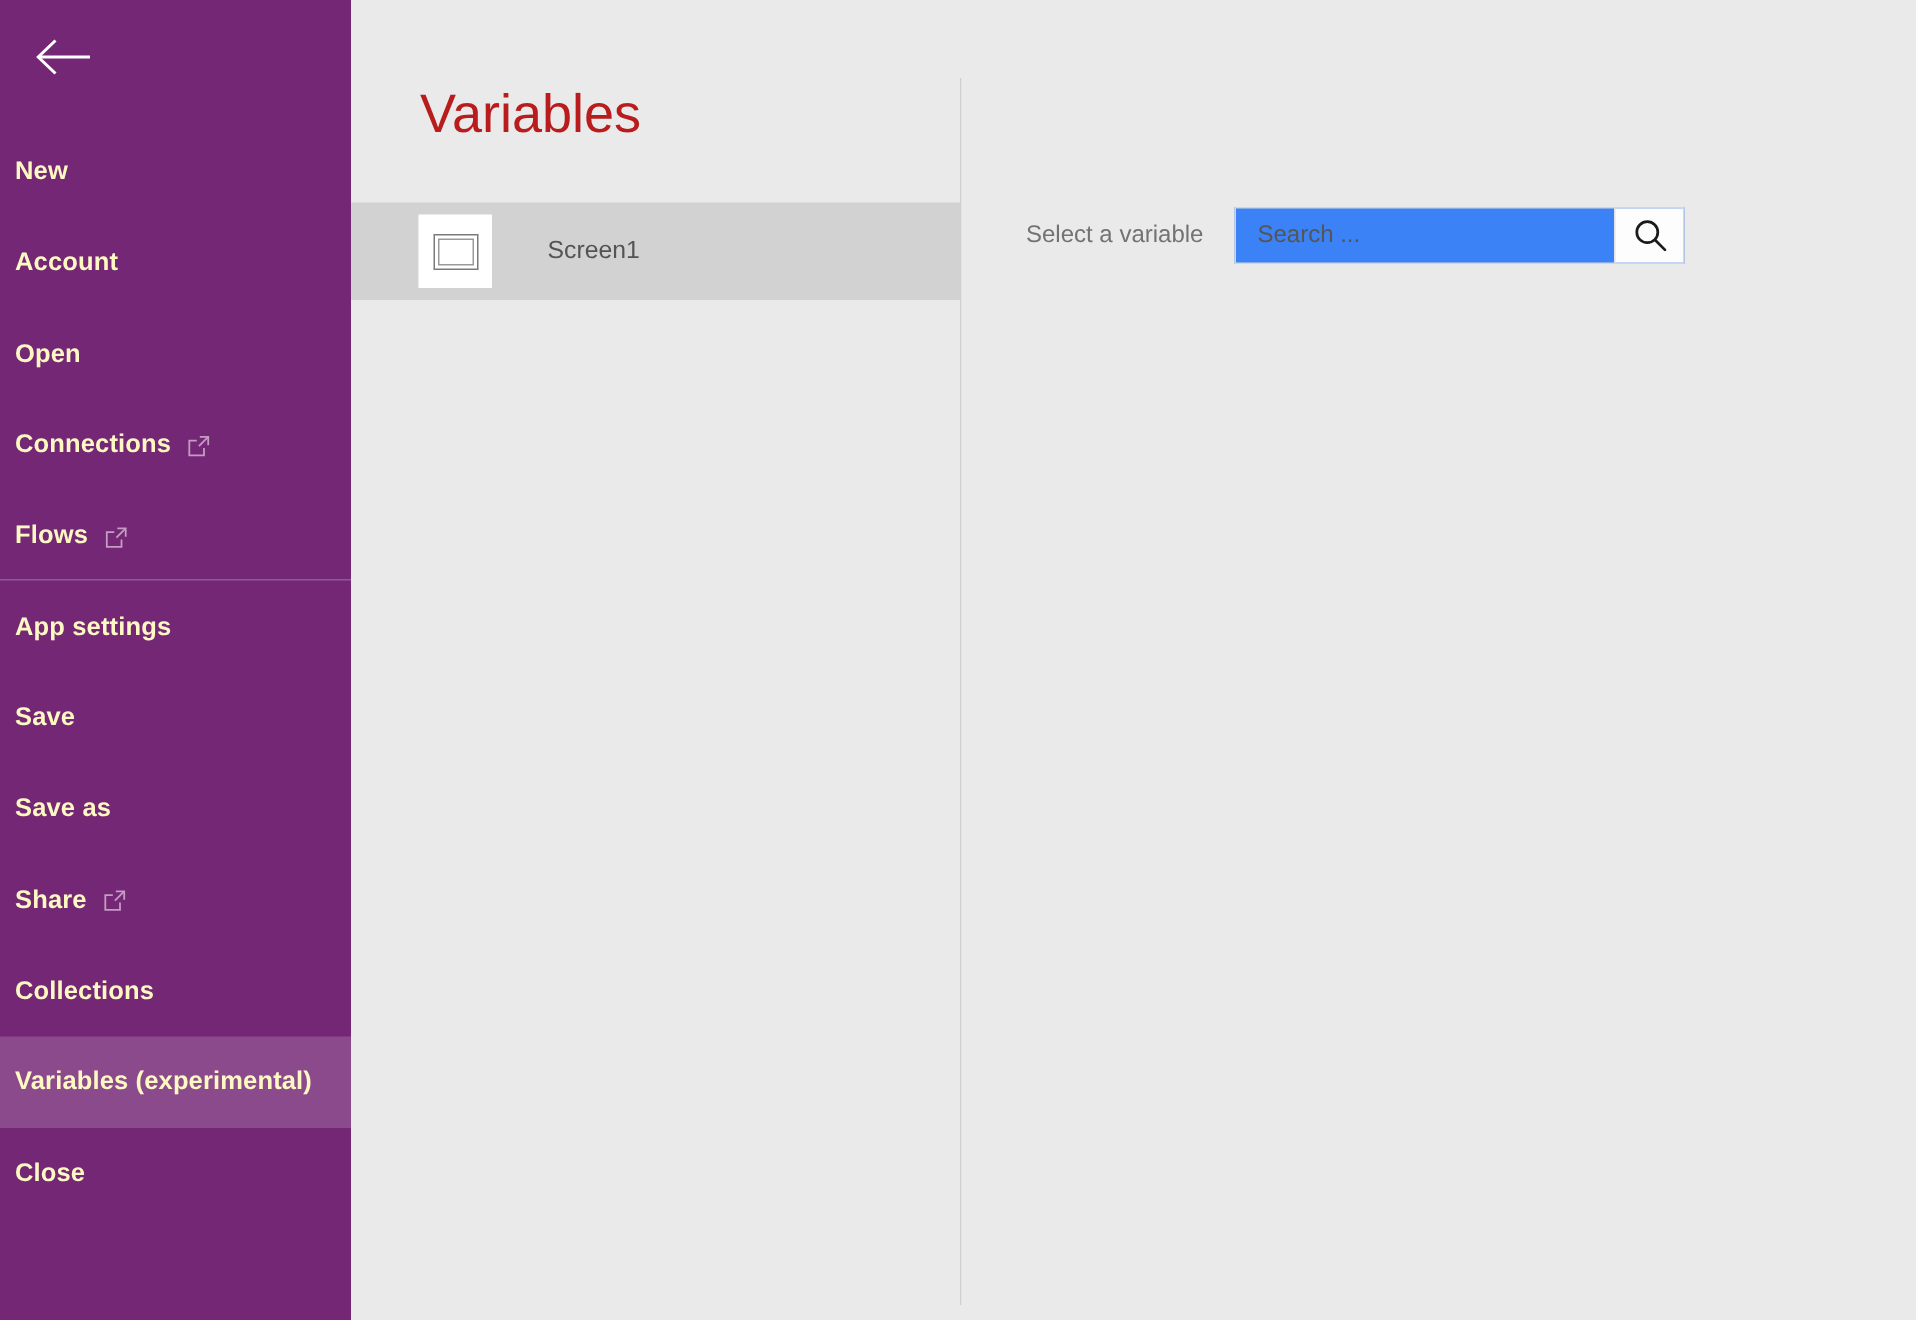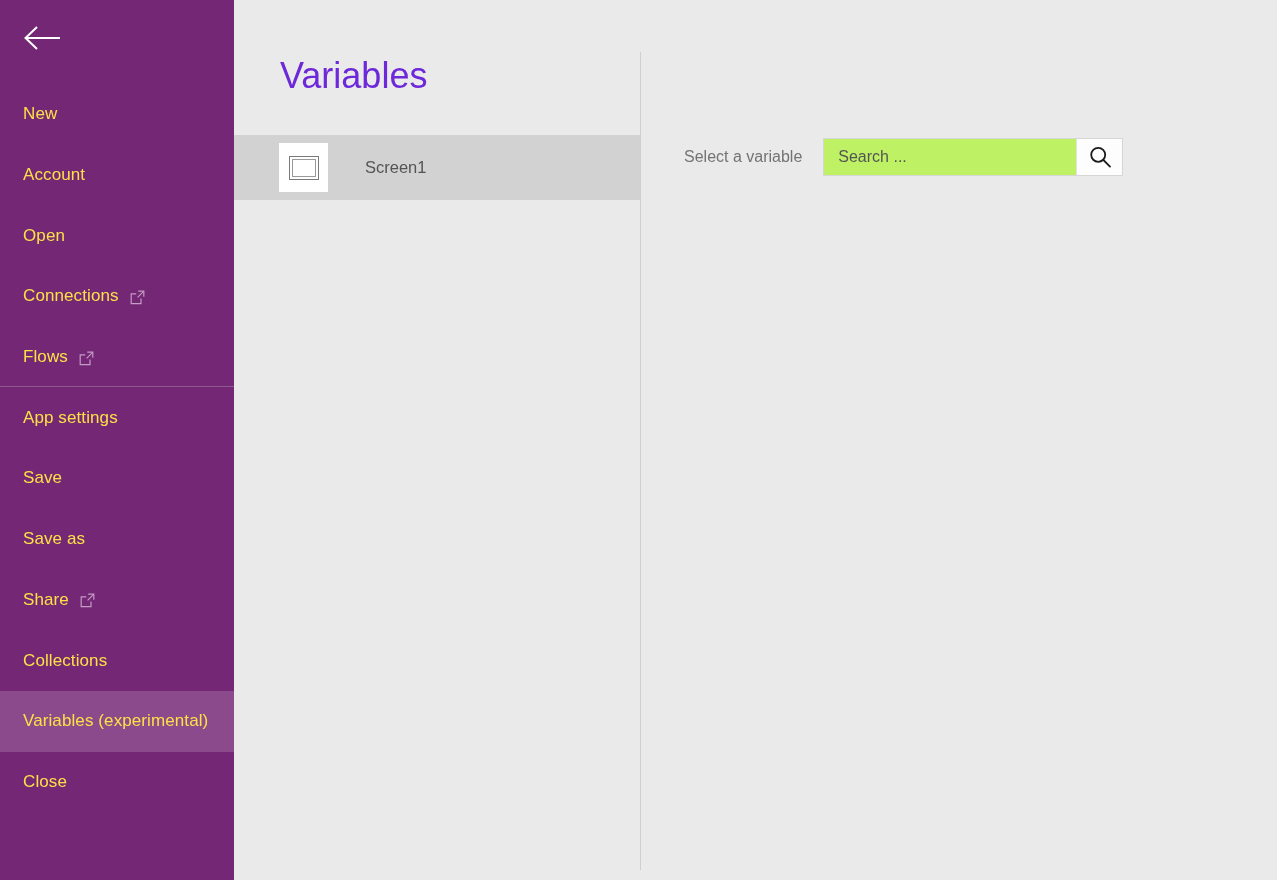--- a/index.html
+++ b/index.html
@@ -43,25 +43,25 @@
   .nav-list {
     position: absolute;
     top: 84px;
     left: 0;
     width: 234px;
   }
   .nav-item {
     height: 60.7px;
     display: flex;
     align-items: center;
-    padding-left: 23px;
-    box-sizing: border-box;
-    color: #fde047;
+    padding-left: 10px;
+    box-sizing: border-box;
+    color: #fef9c3;
     font-size: 17px;
-    font-weight: 400;
+    font-weight: 700;
     letter-spacing: 0.1px;
     cursor: pointer;
     position: relative;
   }
   .nav-item.selected {
     background: #8b4a8b;
   }
   .nav-item.group-end::after {
     content: "";
     position: absolute;
@@ -89,21 +89,21 @@
     width: 406px;
     height: 880px;
     background: #eaeaea;
   }
   #page-title {
     position: absolute;
     left: 46px;
     top: 54px;
     font-size: 36px;
     font-weight: 300;
-    color: #6d28d9;
+    color: #b91c1c;
     letter-spacing: 0px;
     line-height: 44px;
   }
   #screen-list {
     position: absolute;
     top: 135px;
     left: 0;
     width: 406px;
   }
   .screen-row {
@@ -176,21 +176,21 @@
   #select-variable-label {
     font-size: 16px;
     font-weight: 400;
     color: #737373;
     white-space: nowrap;
   }
   #search-box {
     margin-left: 21px;
     width: 300px;
     height: 38px;
-    background: #bef264;
+    background: #3b82f6;
     border: 1px solid #d6d6d6;
     box-sizing: border-box;
     display: flex;
     align-items: center;
     position: relative;
   }
   #search-input {
     border: none;
     outline: none;
     background: transparent;

